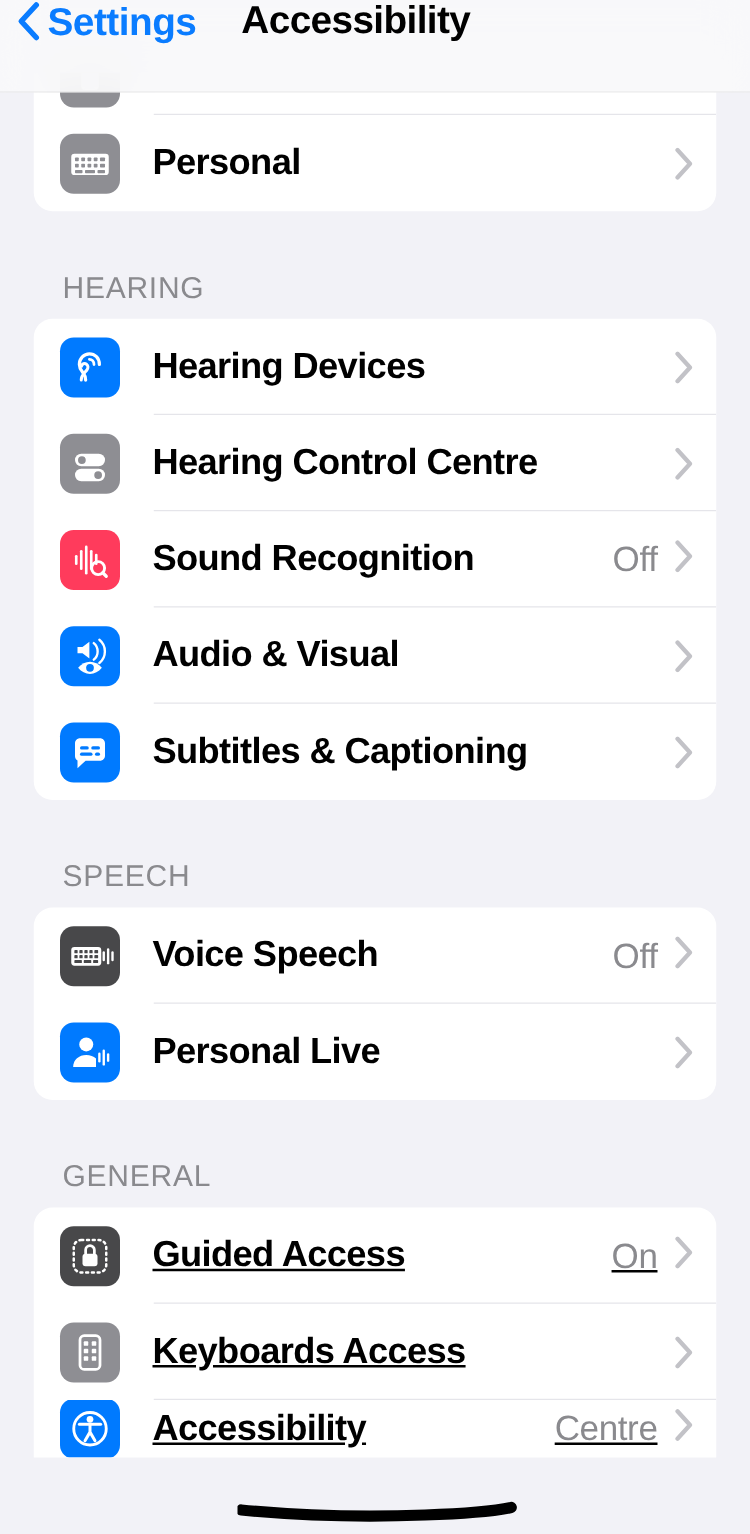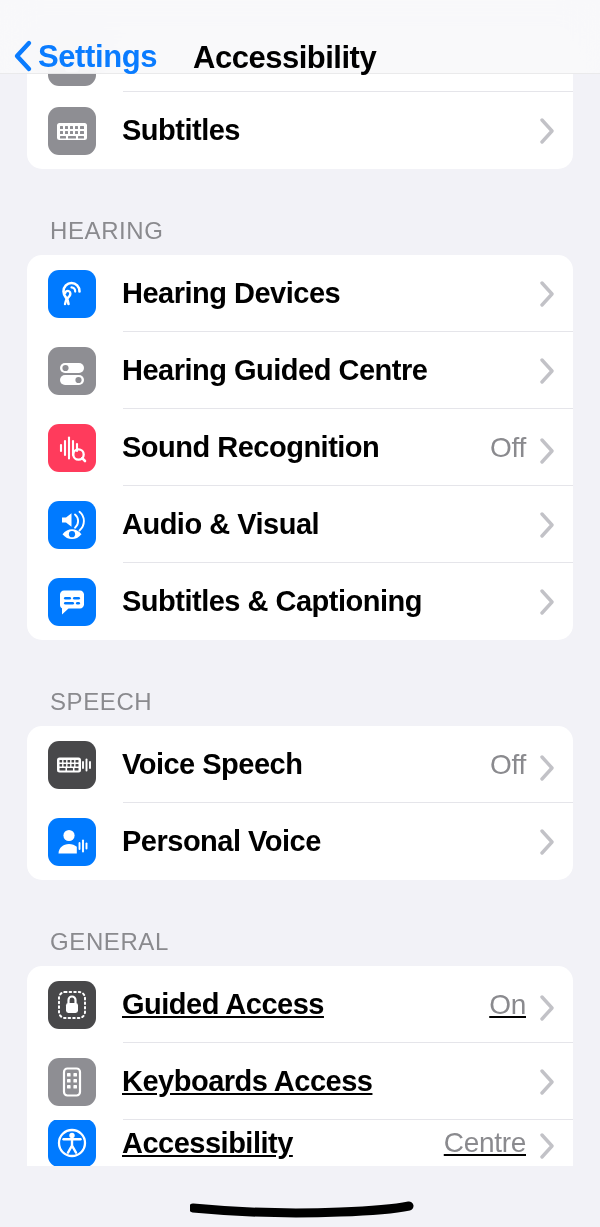--- a/index.html
+++ b/index.html
@@ -34,21 +34,21 @@
   #nav-bar {
     position: absolute;
     top: 0; left: 0;
     width: 600px;
     height: 74px;
     background: rgba(249,249,250,0.93);
     backdrop-filter: blur(18px);
     -webkit-backdrop-filter: blur(18px);
     border-bottom: 0.5px solid rgba(0,0,0,0.06);
     display: flex;
-    align-items: flex-end;
+    align-items: flex-start;
     z-index: 50;
     box-sizing: border-box;
   }
   .back-btn {
     display: flex;
     align-items: center;
     margin-left: 12px;
     cursor: pointer;
     user-select: none;
   }
@@ -146,21 +146,21 @@
     font-size: 29px;
     font-weight: 700;
     color: #000;
     letter-spacing: -0.5px;
     white-space: nowrap;
     line-height: 1;
   }
   .row-right {
     margin-left: auto;
     display: flex;
-    align-items: flex-end;
+    align-items: flex-start;
     padding-right: 18px;
   }
   .row-value {
     font-size: 28px;
     color: #8A8A8E;
     font-weight: 400;
     letter-spacing: -0.3px;
     margin-right: 14px;
     white-space: nowrap;
   }
@@ -214,21 +214,21 @@
               <rect x="17" y="24" width="3" height="3" rx="0.6"></rect>
               <rect x="22" y="24" width="3" height="3" rx="0.6"></rect>
               <rect x="27" y="24" width="3" height="3" rx="0.6"></rect>
               <rect x="32" y="24" width="4" height="3" rx="0.6"></rect>
               <rect x="12" y="29" width="6" height="2.6" rx="0.6"></rect>
               <rect x="20" y="29" width="8" height="2.6" rx="0.6"></rect>
               <rect x="30" y="29" width="6" height="2.6" rx="0.6"></rect>
             </g>
           </svg>
         </div>
-        <div class="row-label">Subtitles</div>
+        <div class="row-label">Personal</div>
         <div class="row-right">
           <svg class="chevron" viewBox="0 0 15 26">
             <path d="M2 2 L12 13 L2 24" stroke="#C2C2C7" stroke-width="3.4" fill="none" stroke-linecap="round" stroke-linejoin="round"></path>
           </svg>
         </div>
       </div>
     </div>
 
     <div class="section-gap-top"></div>
     <div class="section-header">HEARING</div>
@@ -253,21 +253,21 @@
 
       <div class="row">
         <div class="icon-box" style="background:#8E8E93;">
           <svg width="48" height="48" viewBox="0 0 48 48">
             <rect x="12" y="16" width="24" height="10" rx="5" fill="#fff"></rect>
             <circle cx="17.5" cy="21" r="3.1" fill="#8E8E93"></circle>
             <rect x="12" y="28" width="24" height="10" rx="5" fill="#fff"></rect>
             <circle cx="30.5" cy="33" r="3.1" fill="#8E8E93"></circle>
           </svg>
         </div>
-        <div class="row-label">Hearing Guided Centre</div>
+        <div class="row-label">Hearing Control Centre</div>
         <div class="row-right">
           <svg class="chevron" viewBox="0 0 15 26">
             <path d="M2 2 L12 13 L2 24" stroke="#C2C2C7" stroke-width="3.4" fill="none" stroke-linecap="round" stroke-linejoin="round"></path>
           </svg>
         </div>
         <div class="row-sep"></div>
       </div>
 
       <div class="row">
         <div class="icon-box" style="background:#FF3B5C;">
@@ -379,21 +379,21 @@
           <svg width="48" height="48" viewBox="0 0 48 48">
             <circle cx="21" cy="17.5" r="5.6" fill="#fff"></circle>
             <path d="M10.5 35.5c0-5.8 4.7-9.6 10.5-9.6 3.1 0 5.9 1.1 7.8 2.9v6.7z" fill="#fff"></path>
             <g stroke="#fff" stroke-width="1.9" stroke-linecap="round">
               <line x1="31.5" y1="25" x2="31.5" y2="31"></line>
               <line x1="35" y1="22.5" x2="35" y2="33.5"></line>
               <line x1="38.5" y1="25.5" x2="38.5" y2="30.5"></line>
             </g>
           </svg>
         </div>
-        <div class="row-label">Personal Voice</div>
+        <div class="row-label">Personal Live</div>
         <div class="row-right">
           <svg class="chevron" viewBox="0 0 15 26">
             <path d="M2 2 L12 13 L2 24" stroke="#C2C2C7" stroke-width="3.4" fill="none" stroke-linecap="round" stroke-linejoin="round"></path>
           </svg>
         </div>
       </div>
     </div>
 
     <div class="section-gap-top"></div>
     <div class="section-header">GENERAL</div>

